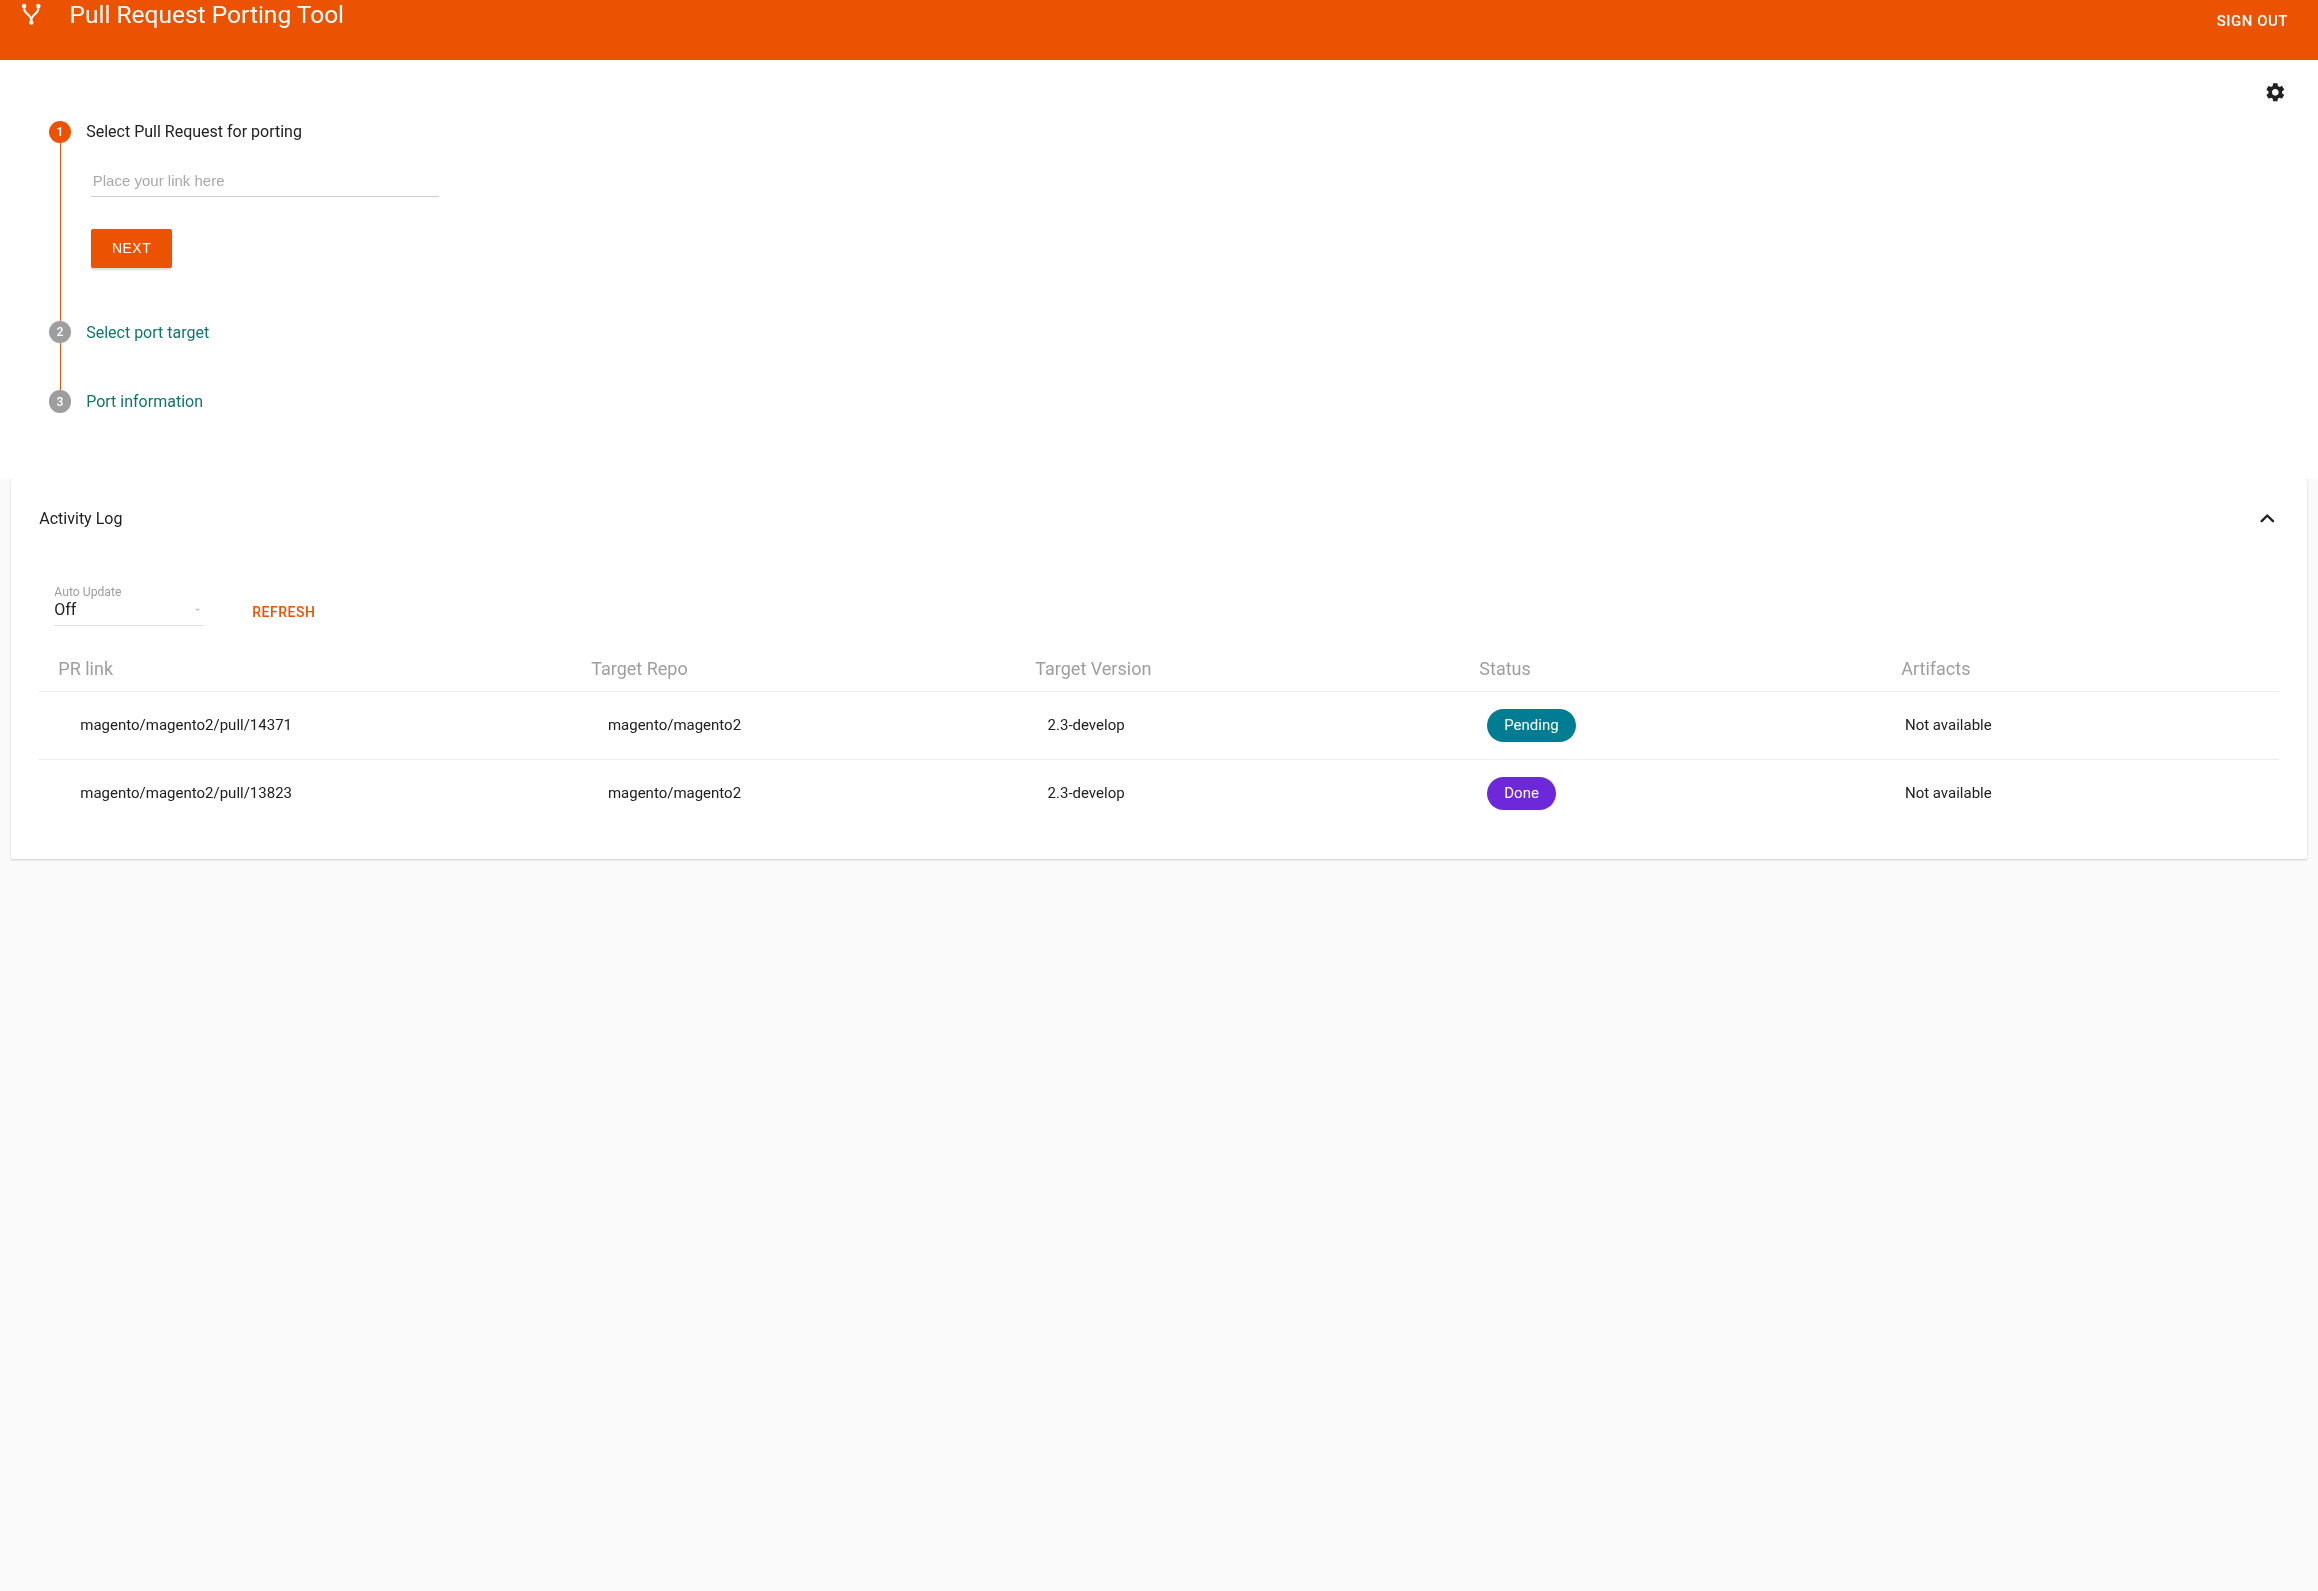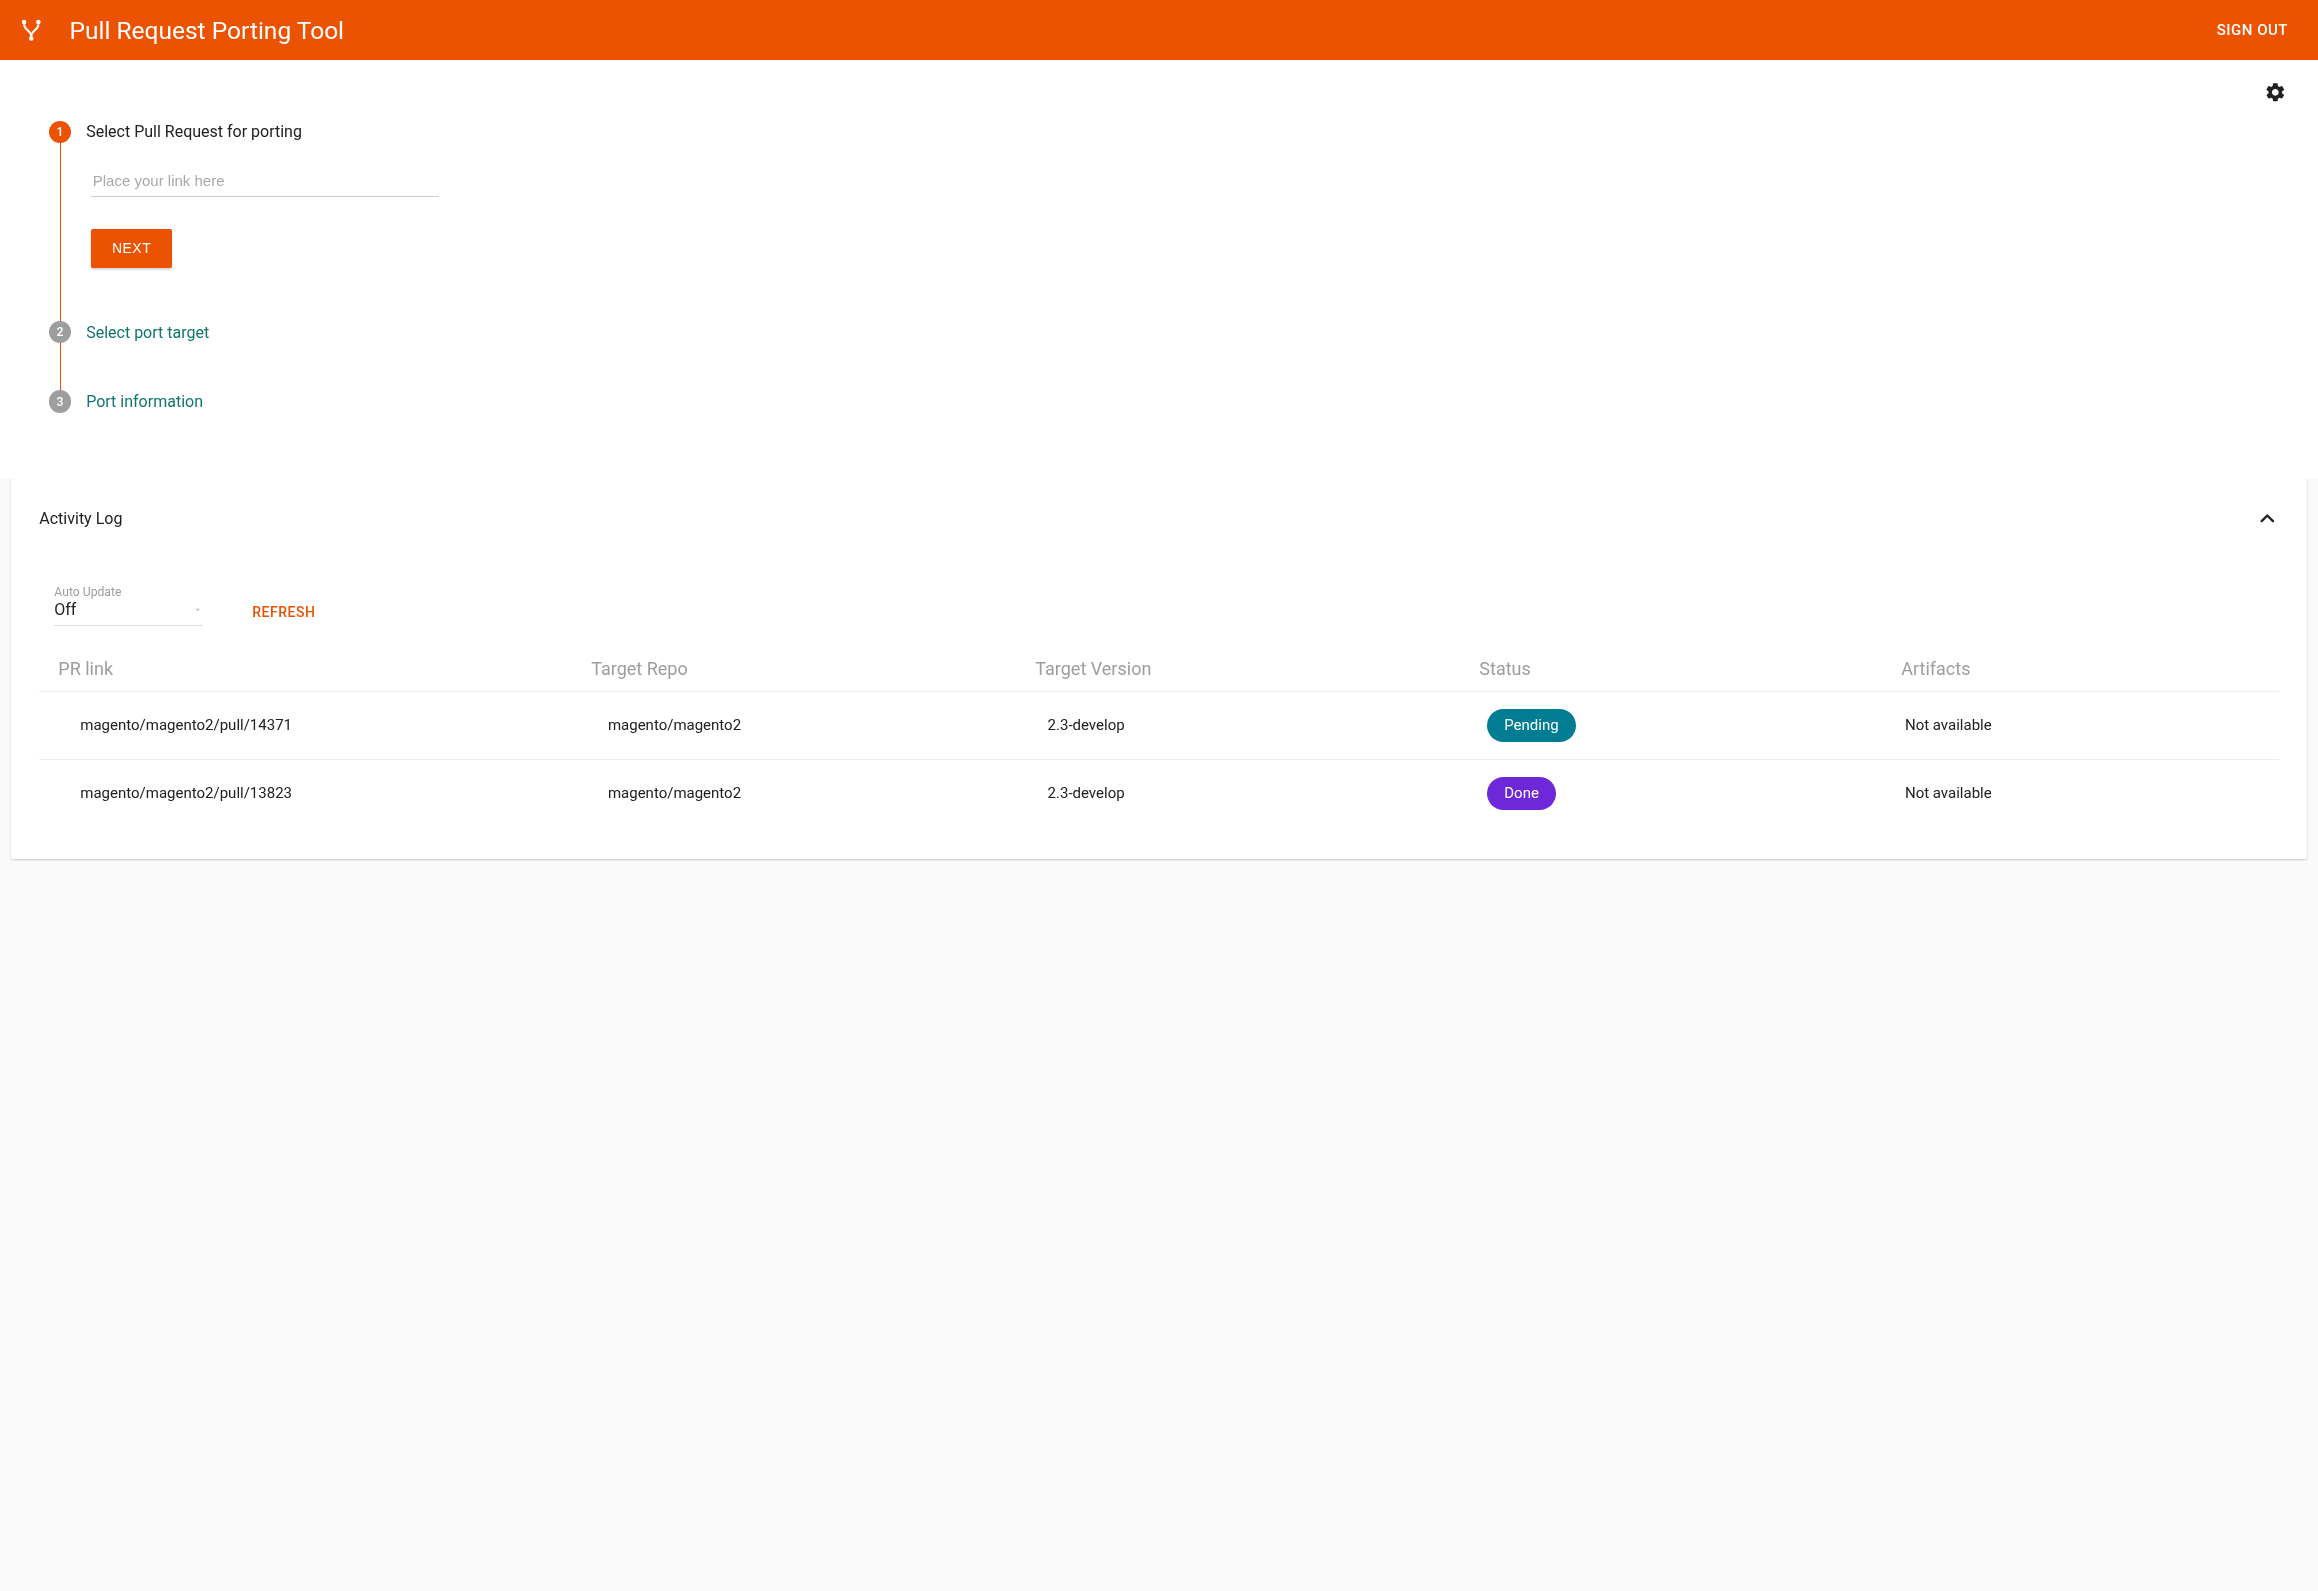--- a/index.html
+++ b/index.html
@@ -12,21 +12,21 @@
       background: #fafafa;
       color: #212121;
       font-size: 15px;
     }
     
     .header {
       background: #eb5202;
       color: #fff;
       height: 60px;
       display: flex;
-      align-items: center;
+      align-items: flex-start;
       justify-content: space-between;
       padding: 0 30px 0 19px;
     }
     .header-left {
       display: flex;
       align-items: center;
       gap: 26px;
     }
     .logo-icon svg {
       display: block;
@@ -35,20 +35,21 @@
       font-size: 24.5px;
       font-weight: 400;
       color: #fff;
     }
     .sign-out {
       font-size: 15px;
       font-weight: 500;
       color: #fff;
       cursor: pointer;
       letter-spacing: 0.5px;
+      margin-top: 12px;
     }
     
     .content {
       background: #fff;
       margin: 0;
       padding: 21px 26px 0 26px;
       position: relative;
     }
     .gear-row {
       display: flex;

